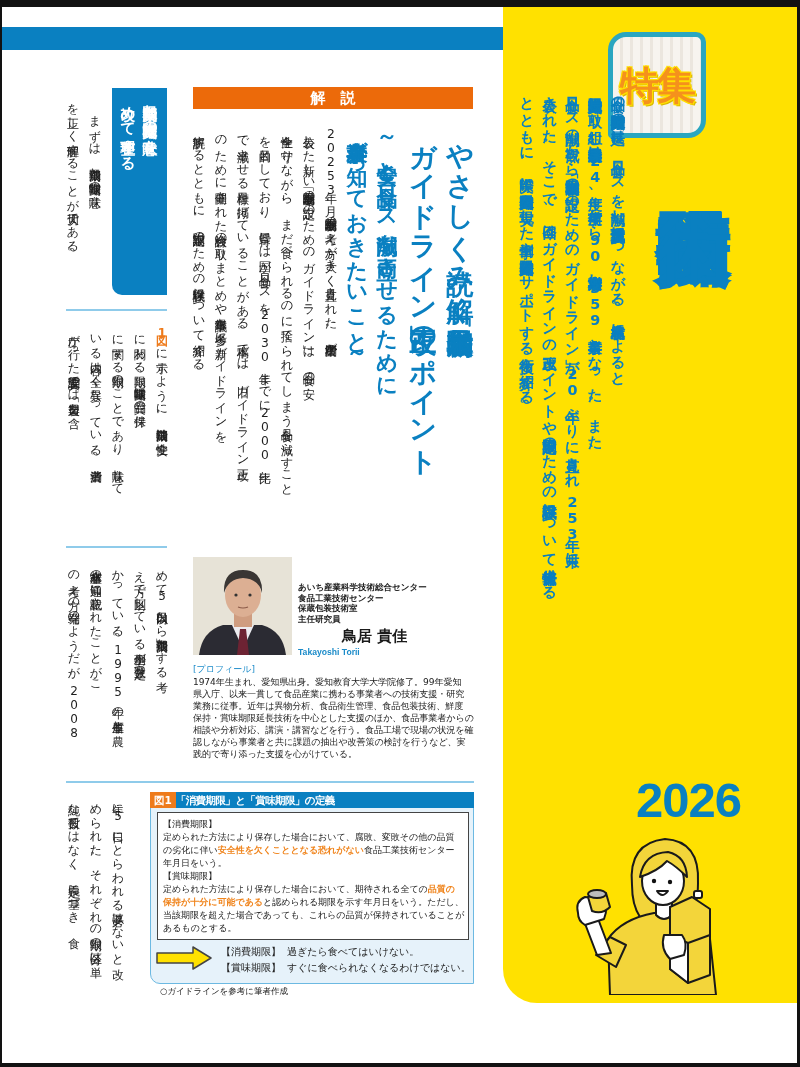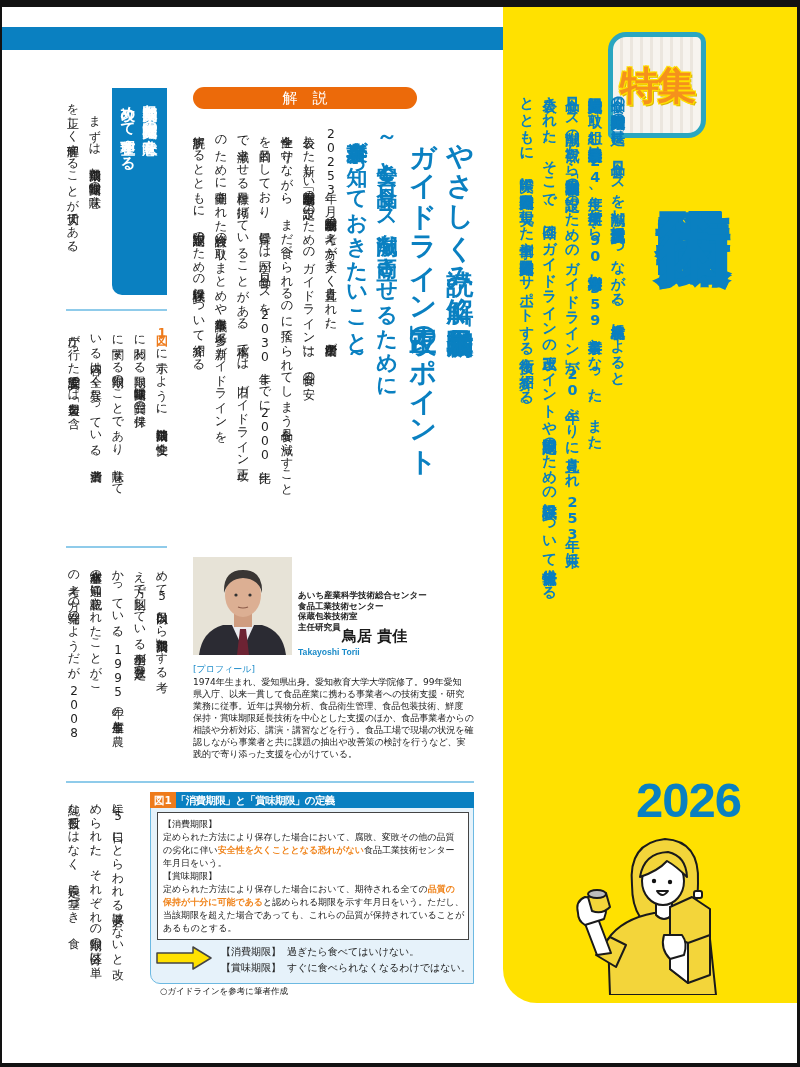--- a/index.html
+++ b/index.html
@@ -12,41 +12,41 @@
 .badge{left:608px;top:32px;width:98px;height:106px;border:5px solid #2aa6c0;border-radius:18px 10px 18px 4px;
   background:repeating-linear-gradient(90deg,#f7f4ef 0 7px,#ebe6de 7px 10px);display:flex;align-items:center;justify-content:center;}
 .badge span{font-size:39px;font-weight:bold;color:#f5911c;letter-spacing:-2px;line-height:1;
   text-shadow:1px 1px 0 #ffe100,-1px -1px 0 #ffe100,1px -1px 0 #ffe100,-1px 1px 0 #ffe100,2px 2px 0 #d9b800;}
 .vt{position:absolute;writing-mode:vertical-rl;text-orientation:upright;white-space:nowrap;}
 .vt .c{white-space:nowrap;}
 .bigtitle{left:656px;top:151px;width:78px;height:620px;font-size:76px;line-height:78px;font-weight:bold;color:#0a80c1;}
 .year{left:636px;top:776px;font-family:"Liberation Sans",sans-serif;font-weight:bold;font-size:49px;line-height:49px;color:#0a80c1;letter-spacing:-1px;}
 .panel-lead{left:515px;top:87px;width:114px;height:740px;font-size:14.4px;line-height:22.8px;font-weight:bold;color:#0a7fc0;}
 
-.section-label{left:193px;top:87px;width:224px;height:22px;background:#ec6a0a;border-radius:11px;color:#fff;
-  font-weight:normal;font-size:15px;line-height:22px;text-align:center;}
+.section-label{left:193px;top:87px;width:280px;height:22px;background:#ec6a0a;border-radius:0;color:#fff;
+  font-weight:bold;font-size:15px;line-height:22px;text-align:center;}
 .hl{font-weight:bold;color:#0a80c1;}
 .hl-a{left:446px;top:124px;width:28px;height:420px;font-size:27px;line-height:28px;}
 .hl-b{left:409px;top:124px;width:28px;height:420px;font-size:27px;line-height:28px;}
 .sub-a{left:376px;top:126px;width:22px;height:420px;font-size:21px;line-height:22px;}
 .sub-b{left:346px;top:126px;width:22px;height:420px;font-size:21px;line-height:22px;}
 .lead{left:188px;top:127px;width:154px;height:420px;font-size:12.3px;line-height:22px;color:#1e1e1e;}
 
 .sec-head{left:112px;top:88px;width:55px;height:207px;background:#0a80c1;border-bottom-left-radius:10px;}
 .sec-head-text{right:6px;top:7px;height:195px;width:44px;font-size:14.8px;line-height:22px;font-weight:bold;color:#fff;}
 .body{font-size:12px;line-height:22px;color:#1e1e1e;}
 .b1{left:62px;top:95px;width:44px;height:210px;}
 .b2{left:63px;top:326px;width:110px;height:215px;}
 .b3{left:63px;top:562px;width:110px;height:215px;}
 .b4{left:63px;top:795px;width:66px;height:210px;}
 .figref{color:#ee7a1a;font-weight:bold;}
 .divider{height:1.5px;background:#8fcbea;}
 
 .photo{left:193px;top:557px;width:99px;height:98px;}
-.affil{left:298px;top:582px;font-size:8.5px;line-height:10.7px;font-weight:bold;color:#222;white-space:nowrap;margin-top:8px;}
+.affil{left:298px;top:582px;font-size:8.5px;line-height:10.7px;font-weight:bold;color:#222;white-space:nowrap;}
 .aname{left:298px;top:627px;font-size:15px;line-height:18px;font-weight:bold;color:#1a1a1a;white-space:nowrap;margin-left:44px;}
 .romaji{left:298px;top:647px;font-family:"Liberation Sans",sans-serif;font-size:8.6px;line-height:10px;font-weight:bold;color:#1b8bc9;}
 .plabel{left:193px;top:664px;font-size:9px;line-height:11px;color:#1b8bc9;}
 .bio{left:193px;top:676px;width:284px;font-size:9.1px;line-height:12px;color:#222;letter-spacing:-0.1px;}
 .bio div{white-space:nowrap;}
 
 .fig{left:150px;top:792px;width:324px;height:192px;background:#e6f2fa;border:1px solid #6cb9e2;border-bottom-left-radius:10px;}
 .fig-head{position:absolute;left:-1px;top:-1px;width:324px;height:16px;background:#0a80c1;display:flex;align-items:center;}
 .fig-num{background:#ee7b1b;color:#fff;font-weight:bold;font-size:10.5px;line-height:16px;height:16px;padding:0 4px;}
 .fig-title{color:#fff;font-weight:bold;font-size:10.5px;line-height:16px;padding-left:0;letter-spacing:-0.6px;}

